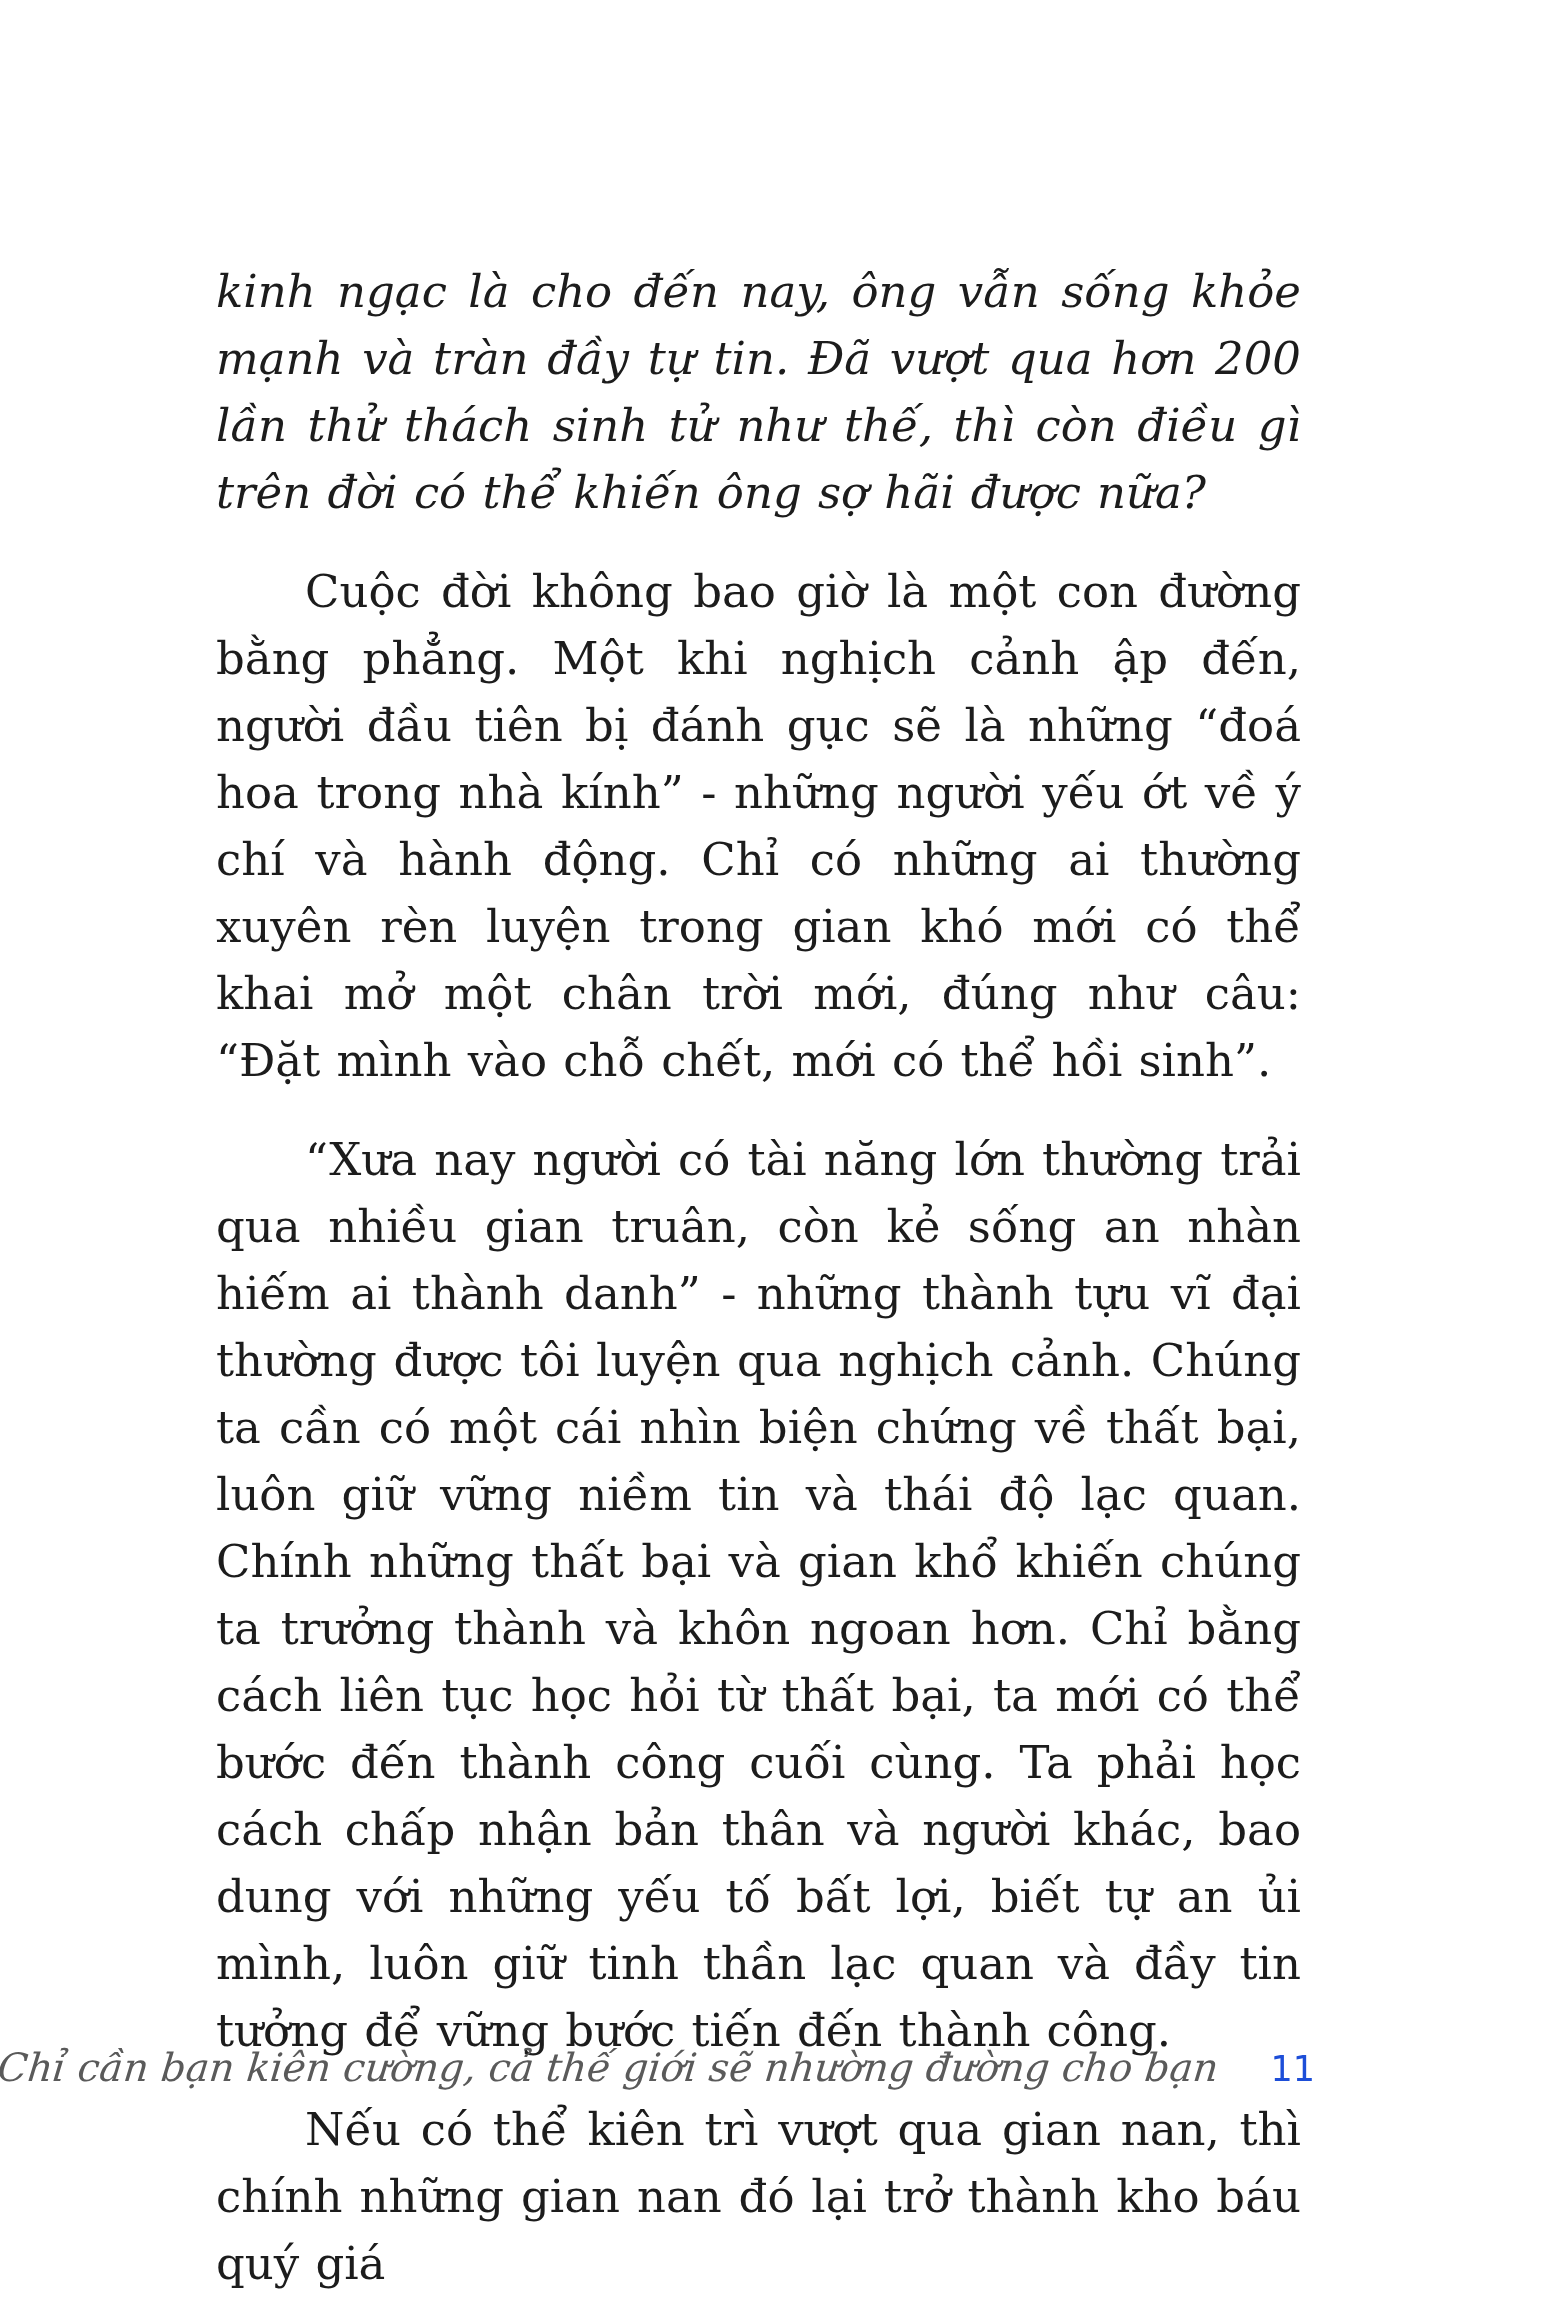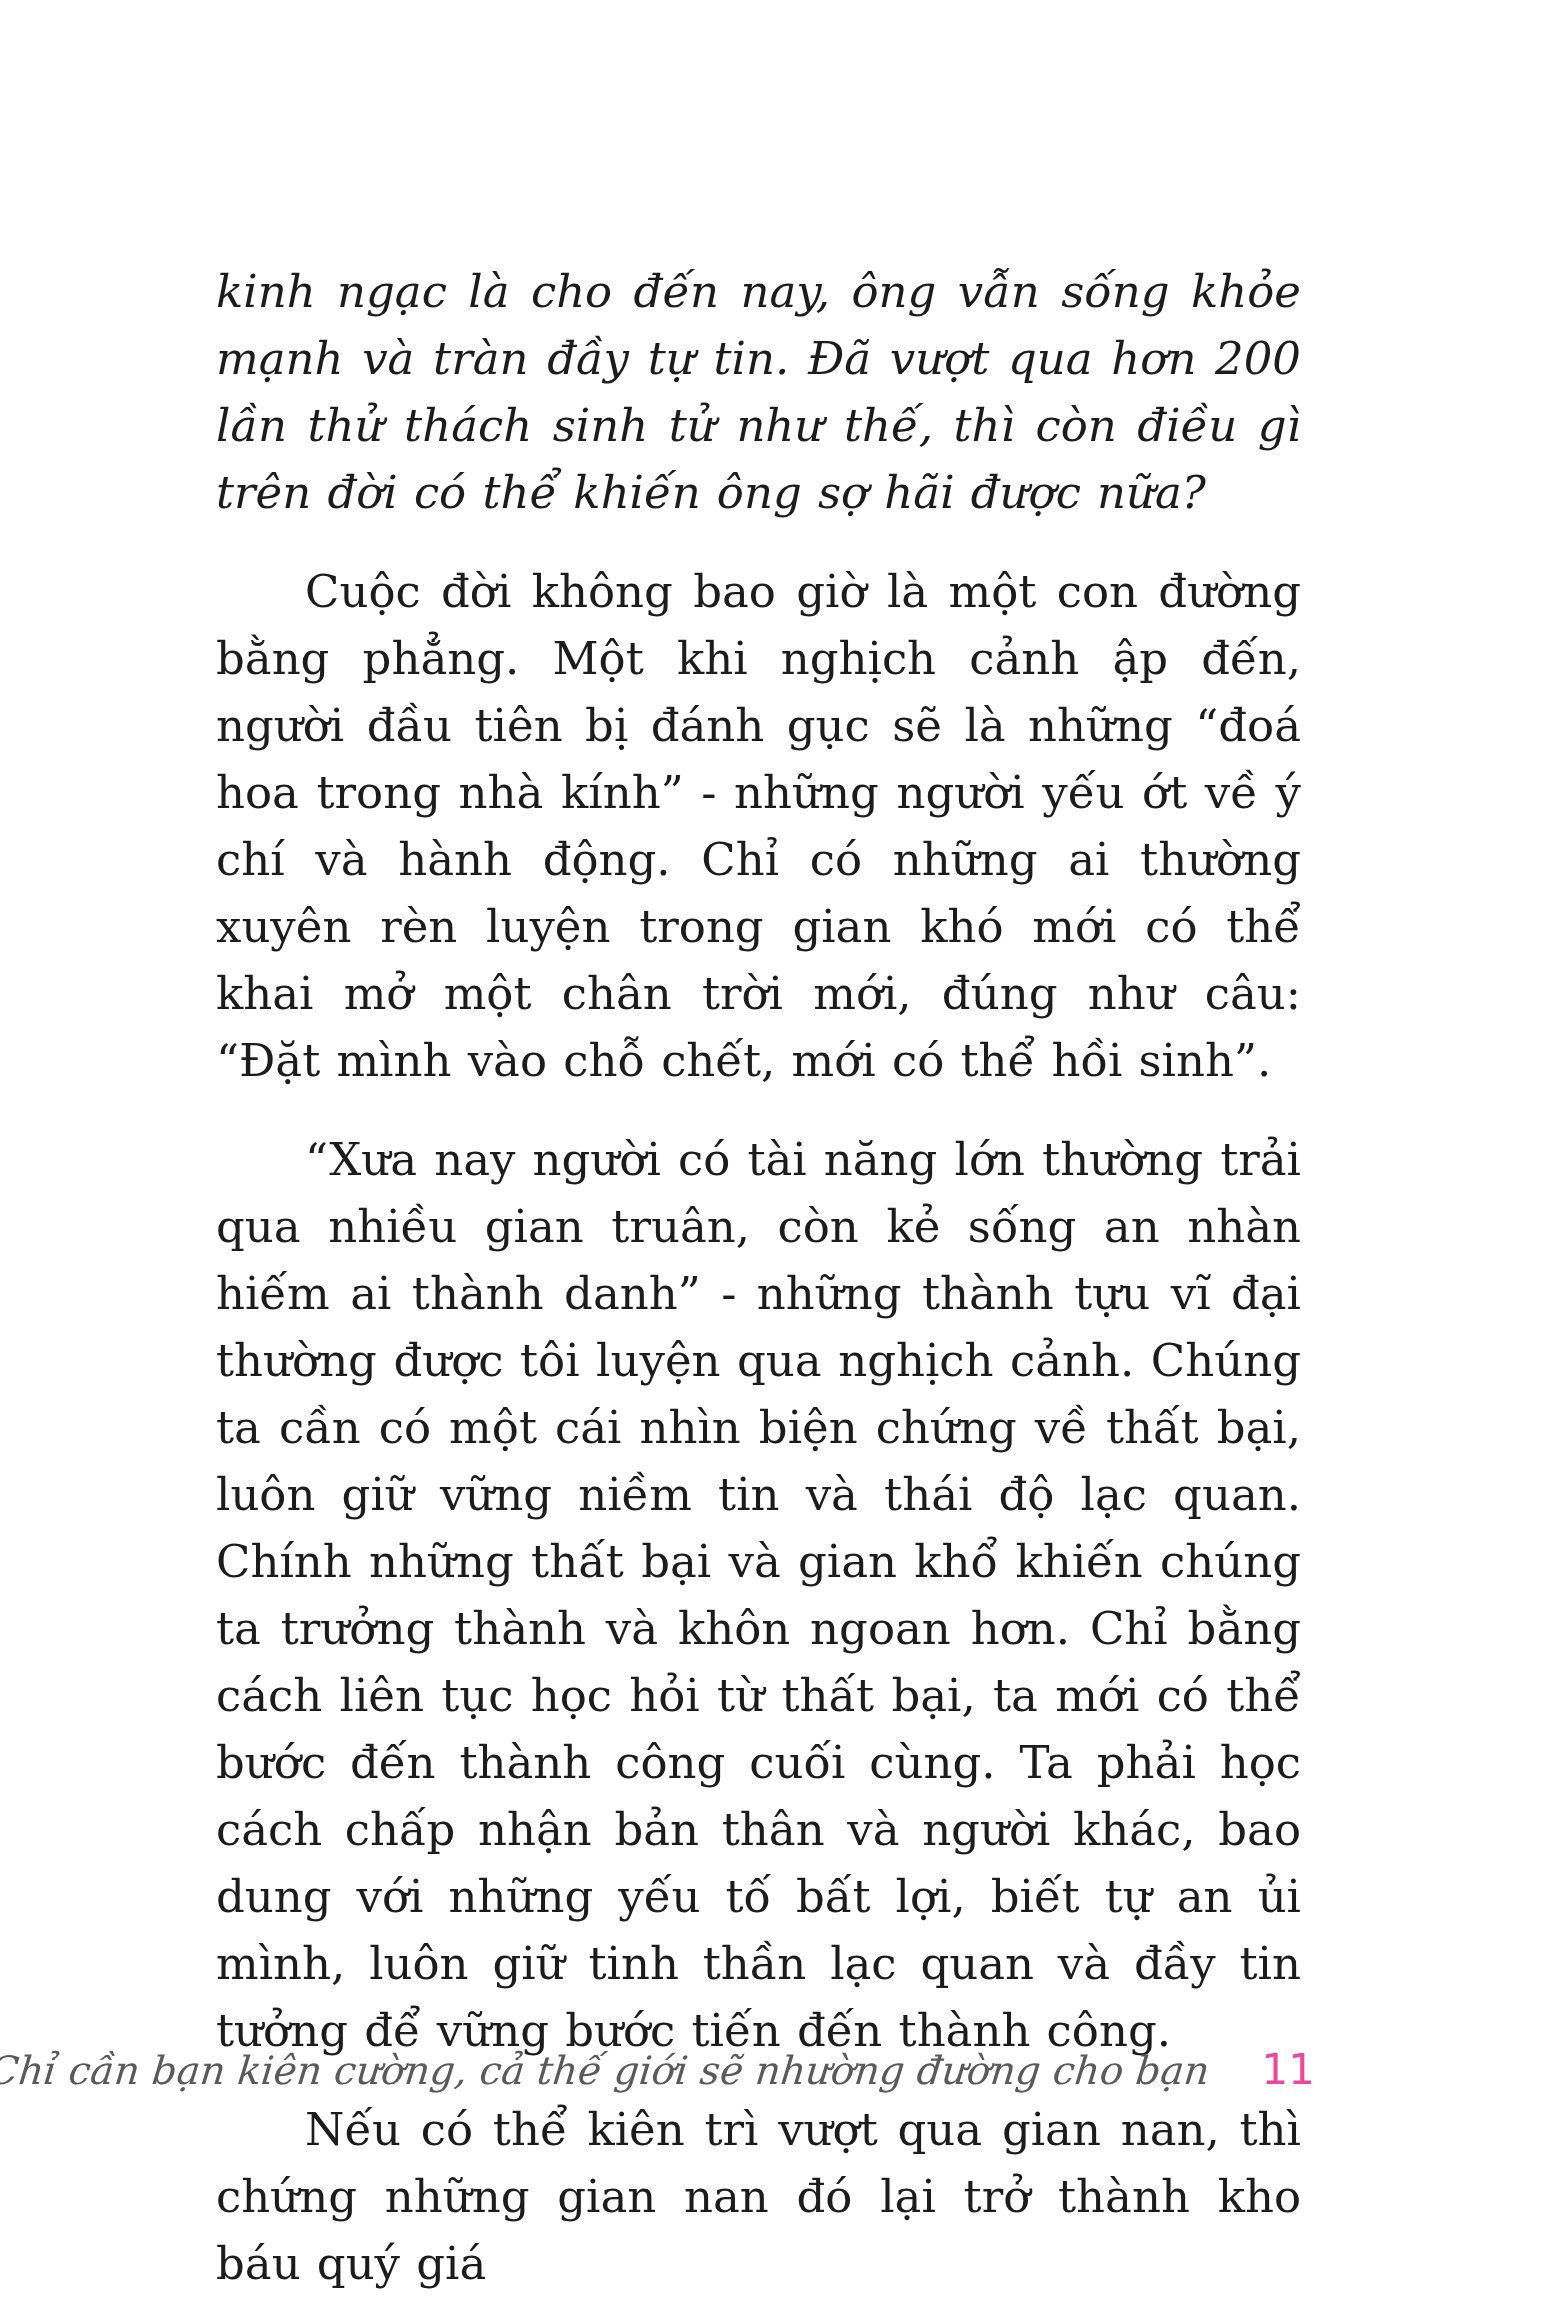--- a/index.html
+++ b/index.html
@@ -52,38 +52,38 @@
     font-family: "DejaVu Serif", "Liberation Serif", serif;
     font-style: italic;
     font-weight: normal;
     font-size: 39px;
     color: #5a5a5a;
     transform: skewX(-6deg);
     white-space: nowrap;
   }
   .page-number {
     font-family: "DejaVu Sans", "Liberation Sans", sans-serif;
-    font-size: 42px;
+    font-size: 35px;
     font-weight: 500;
-    color: #ec4899;
+    color: #1d4ed8;
   }
 </style>
 </head>
 <body>
 
 <div class="page">
 
   <div class="text-block">
     <p class="para opening">kinh ngạc là cho đến nay, ông vẫn sống khỏe mạnh và tràn đầy tự tin. Đã vượt qua hơn 200 lần thử thách sinh tử như thế, thì còn điều gì trên đời có thể khiến ông sợ hãi được nữa?</p>
 
     <p class="para indent">Cuộc đời không bao giờ là một con đường bằng phẳng. Một khi nghịch cảnh ập đến, người đầu tiên bị đánh gục sẽ là những “đoá hoa trong nhà kính” - những người yếu ớt về ý chí và hành động. Chỉ có những ai thường xuyên rèn luyện trong gian khó mới có thể khai mở một chân trời mới, đúng như câu: “Đặt mình vào chỗ chết, mới có thể hồi sinh”.</p>
 
     <p class="para indent">“Xưa nay người có tài năng lớn thường trải qua nhiều gian truân, còn kẻ sống an nhàn hiếm ai thành danh” - những thành tựu vĩ đại thường được tôi luyện qua nghịch cảnh. Chúng ta cần có một cái nhìn biện chứng về thất bại, luôn giữ vững niềm tin và thái độ lạc quan. Chính những thất bại và gian khổ khiến chúng ta trưởng thành và khôn ngoan hơn. Chỉ bằng cách liên tục học hỏi từ thất bại, ta mới có thể bước đến thành công cuối cùng. Ta phải học cách chấp nhận bản thân và người khác, bao dung với những yếu tố bất lợi, biết tự an ủi mình, luôn giữ tinh thần lạc quan và đầy tin tưởng để vững bước tiến đến thành công.</p>
 
-    <p class="para indent">Nếu có thể kiên trì vượt qua gian nan, thì chứng những gian nan đó lại trở thành kho báu quý giá</p>
+    <p class="para indent">Nếu có thể kiên trì vượt qua gian nan, thì chính những gian nan đó lại trở thành kho báu quý giá</p>
   </div>
 
   <div class="footer">
     <span class="running-title">Chỉ cần bạn kiên cường, cả thế giới sẽ nhường đường cho bạn</span>
     <span class="page-number">11</span>
   </div>
 
 </div>
 
 

